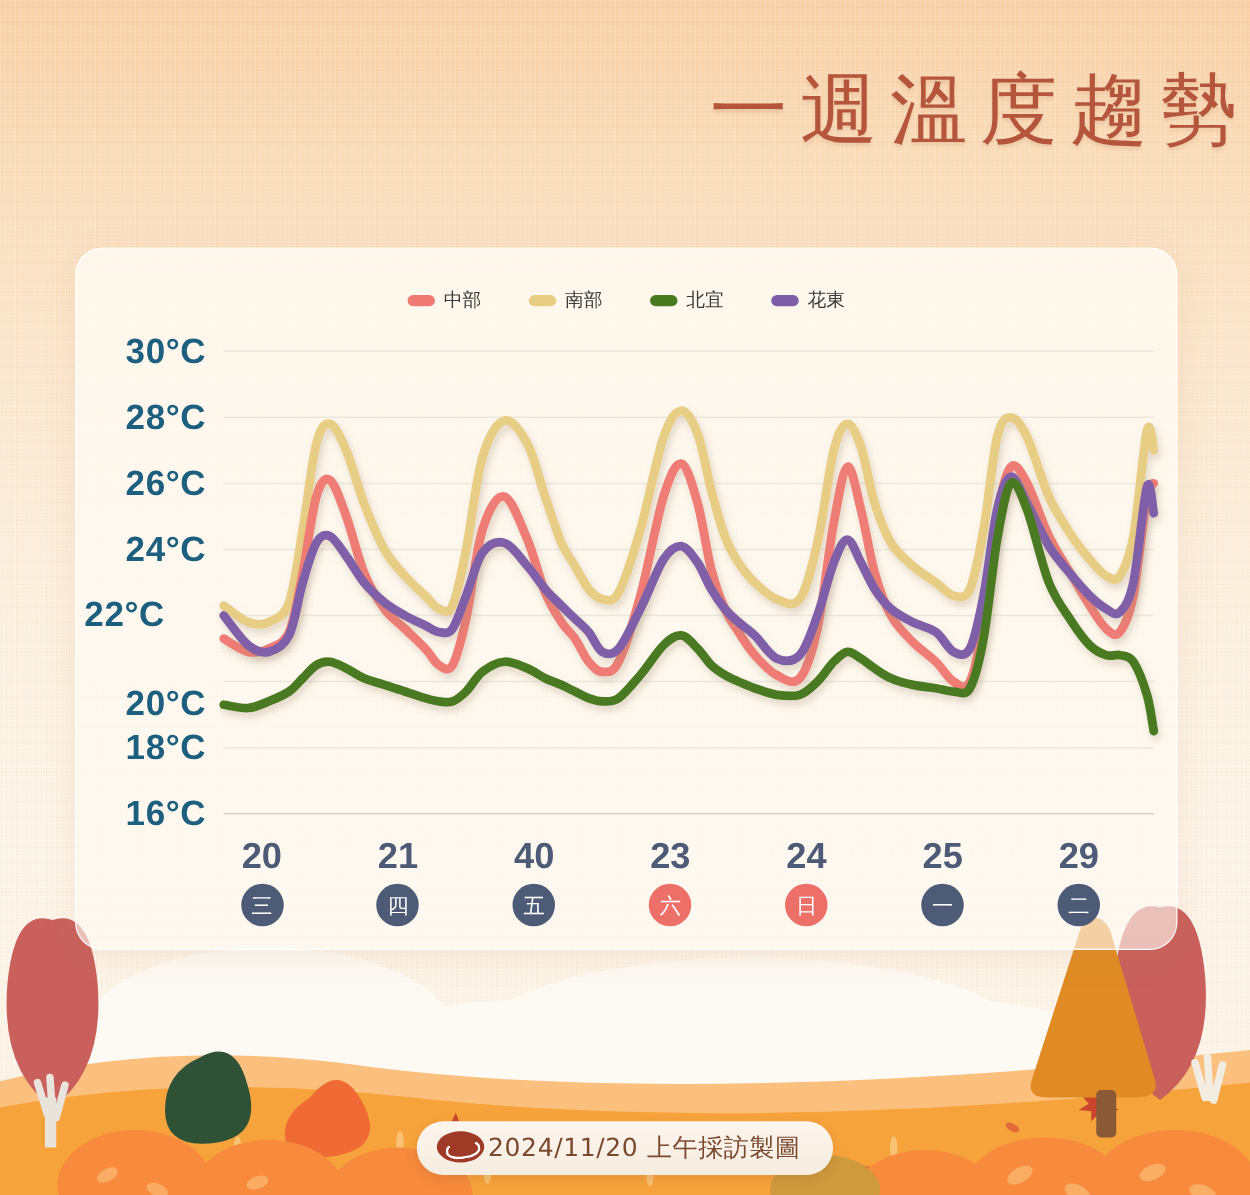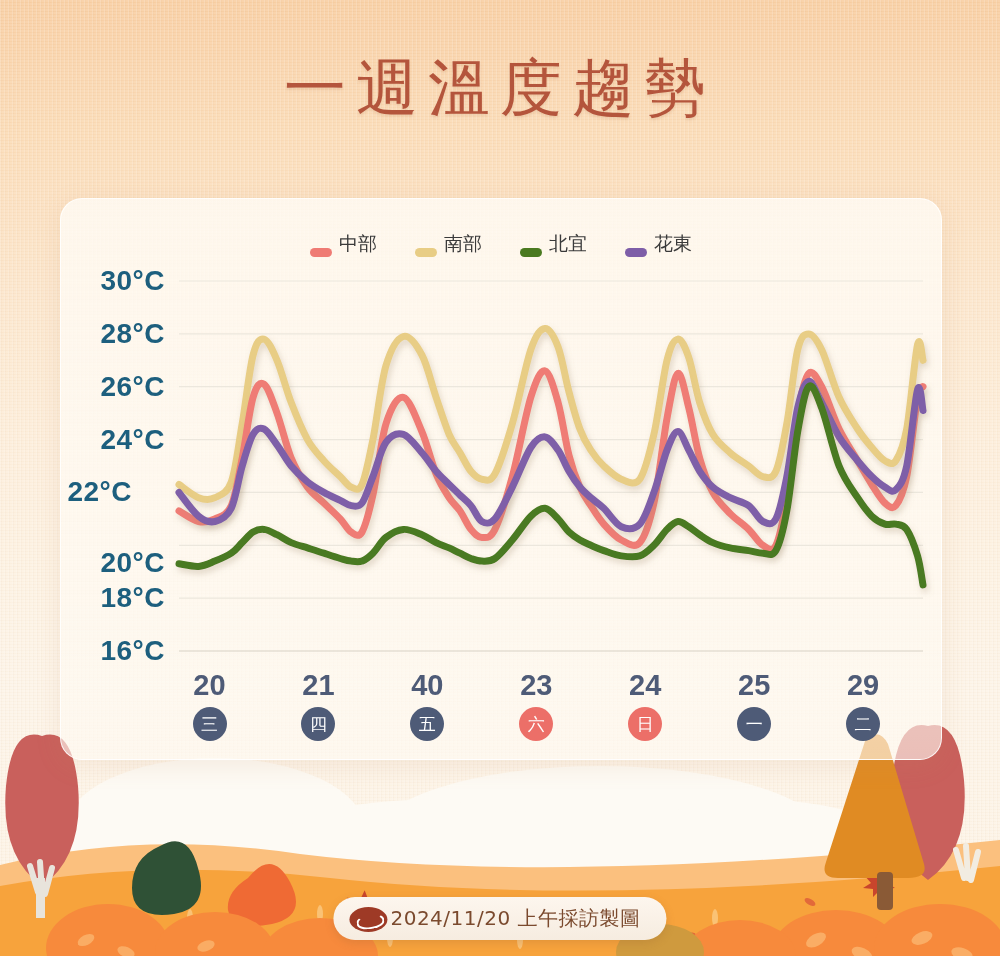--- a/index.html
+++ b/index.html
@@ -5,48 +5,48 @@
   html,body{margin:0;padding:0;}
   body{
     width:1000px;height:956px;overflow:hidden;position:relative;
     font-family:"Liberation Sans","DejaVu Sans",sans-serif;
     background:linear-gradient(180deg,#f8cfa4 0%,#fbdcb8 14%,#fce6cc 30%,#fdeedb 46%,#fdf2e3 60%,#fdf4e8 72%,#fdf3e5 100%);
   }
   .texture{position:absolute;inset:0;pointer-events:none;z-index:1;
     background-image:repeating-linear-gradient(90deg,rgba(255,255,255,0.22) 0 1px,rgba(190,140,90,0.05) 1px 2px,rgba(255,255,255,0) 2px 4px),
                      repeating-linear-gradient(0deg,rgba(255,255,255,0.10) 0 2px,rgba(180,130,80,0.035) 2px 3px);
     opacity:.75;}
-  .title{position:absolute;top:46px;left:0;width:100%;text-align:center;z-index:6;
+  .title{position:absolute;top:46px;left:0;width:100%;text-align:right;z-index:6;
     font-size:62px;letter-spacing:10px;color:#b4553c;font-weight:400;
     font-family:"DejaVu Sans","Liberation Sans",sans-serif;
     text-shadow:0 2px 3px rgba(180,110,70,.18);}
 
   
   .scenery{position:absolute;left:0;top:690px;width:1000px;height:266px;z-index:2;overflow:hidden;}
   .card{position:absolute;left:60px;top:198px;width:880px;height:560px;z-index:5;
     background:linear-gradient(180deg,rgba(255,252,246,.80),rgba(255,250,242,.62));
     border-radius:22px;border:1px solid rgba(255,255,255,.85);
     box-shadow:0 6px 26px rgba(196,140,96,.13);}
   .legend{position:absolute;top:32px;left:0;width:100%;display:flex;justify-content:center;
     gap:38px;align-items:center;z-index:7;}
-  .lg{display:flex;align-items:flex-end;gap:7px;font-size:19px;color:#3a3a3a;
+  .lg{display:flex;align-items:center;gap:7px;font-size:15px;color:#3a3a3a;
     font-family:"DejaVu Sans","Liberation Sans",sans-serif;}
   .sw{width:22px;height:9px;border-radius:5px;display:inline-block;}
   .plot{position:absolute;left:0;top:0;width:880px;height:560px;}
   .ylab{position:absolute;right:0;transform:translateY(-50%);font-size:28px;font-weight:700;
     color:#1d5f7e;letter-spacing:.5px;white-space:nowrap;}
   .xday{position:absolute;transform:translateX(-50%);text-align:center;}
   .xnum{font-size:29px;font-weight:700;color:#4e5b77;line-height:1;
     font-family:"Liberation Sans",sans-serif;}
   .xbadge{width:34px;height:34px;border-radius:50%;margin:7px auto 0;color:#fff;
     display:flex;align-items:center;justify-content:center;font-size:17px;
     font-family:"DejaVu Sans",sans-serif;background:#4e5b77;}
   .xbadge.we{background:#ec6f68;}
   .footer{position:absolute;left:50%;transform:translateX(-50%);bottom:16px;z-index:9;
-    display:flex;align-items:flex-end;gap:3px;padding:8px 26px 8px 16px;border-radius:24px;
+    display:flex;align-items:flex-start;gap:3px;padding:8px 26px 8px 16px;border-radius:24px;
     background:linear-gradient(180deg,#fdf6ee,#f6ece0);
     box-shadow:0 3px 9px rgba(150,95,50,.22);}
   .flogo{width:38px;height:25px;border-radius:50%;background:#9e3a26;position:relative;flex:none;}
   .flogo:before{content:"";position:absolute;left:7px;top:7px;width:24px;height:11px;
     border-radius:50% 50% 45% 45%;border:2.5px solid #fff;border-top-color:transparent;
     transform:rotate(-8deg);}
   .ftxt{font-size:20px;color:#7b4a2e;font-family:"DejaVu Sans","Liberation Sans",sans-serif;letter-spacing:.5px;}
 </style>
 </head>
 <body>

